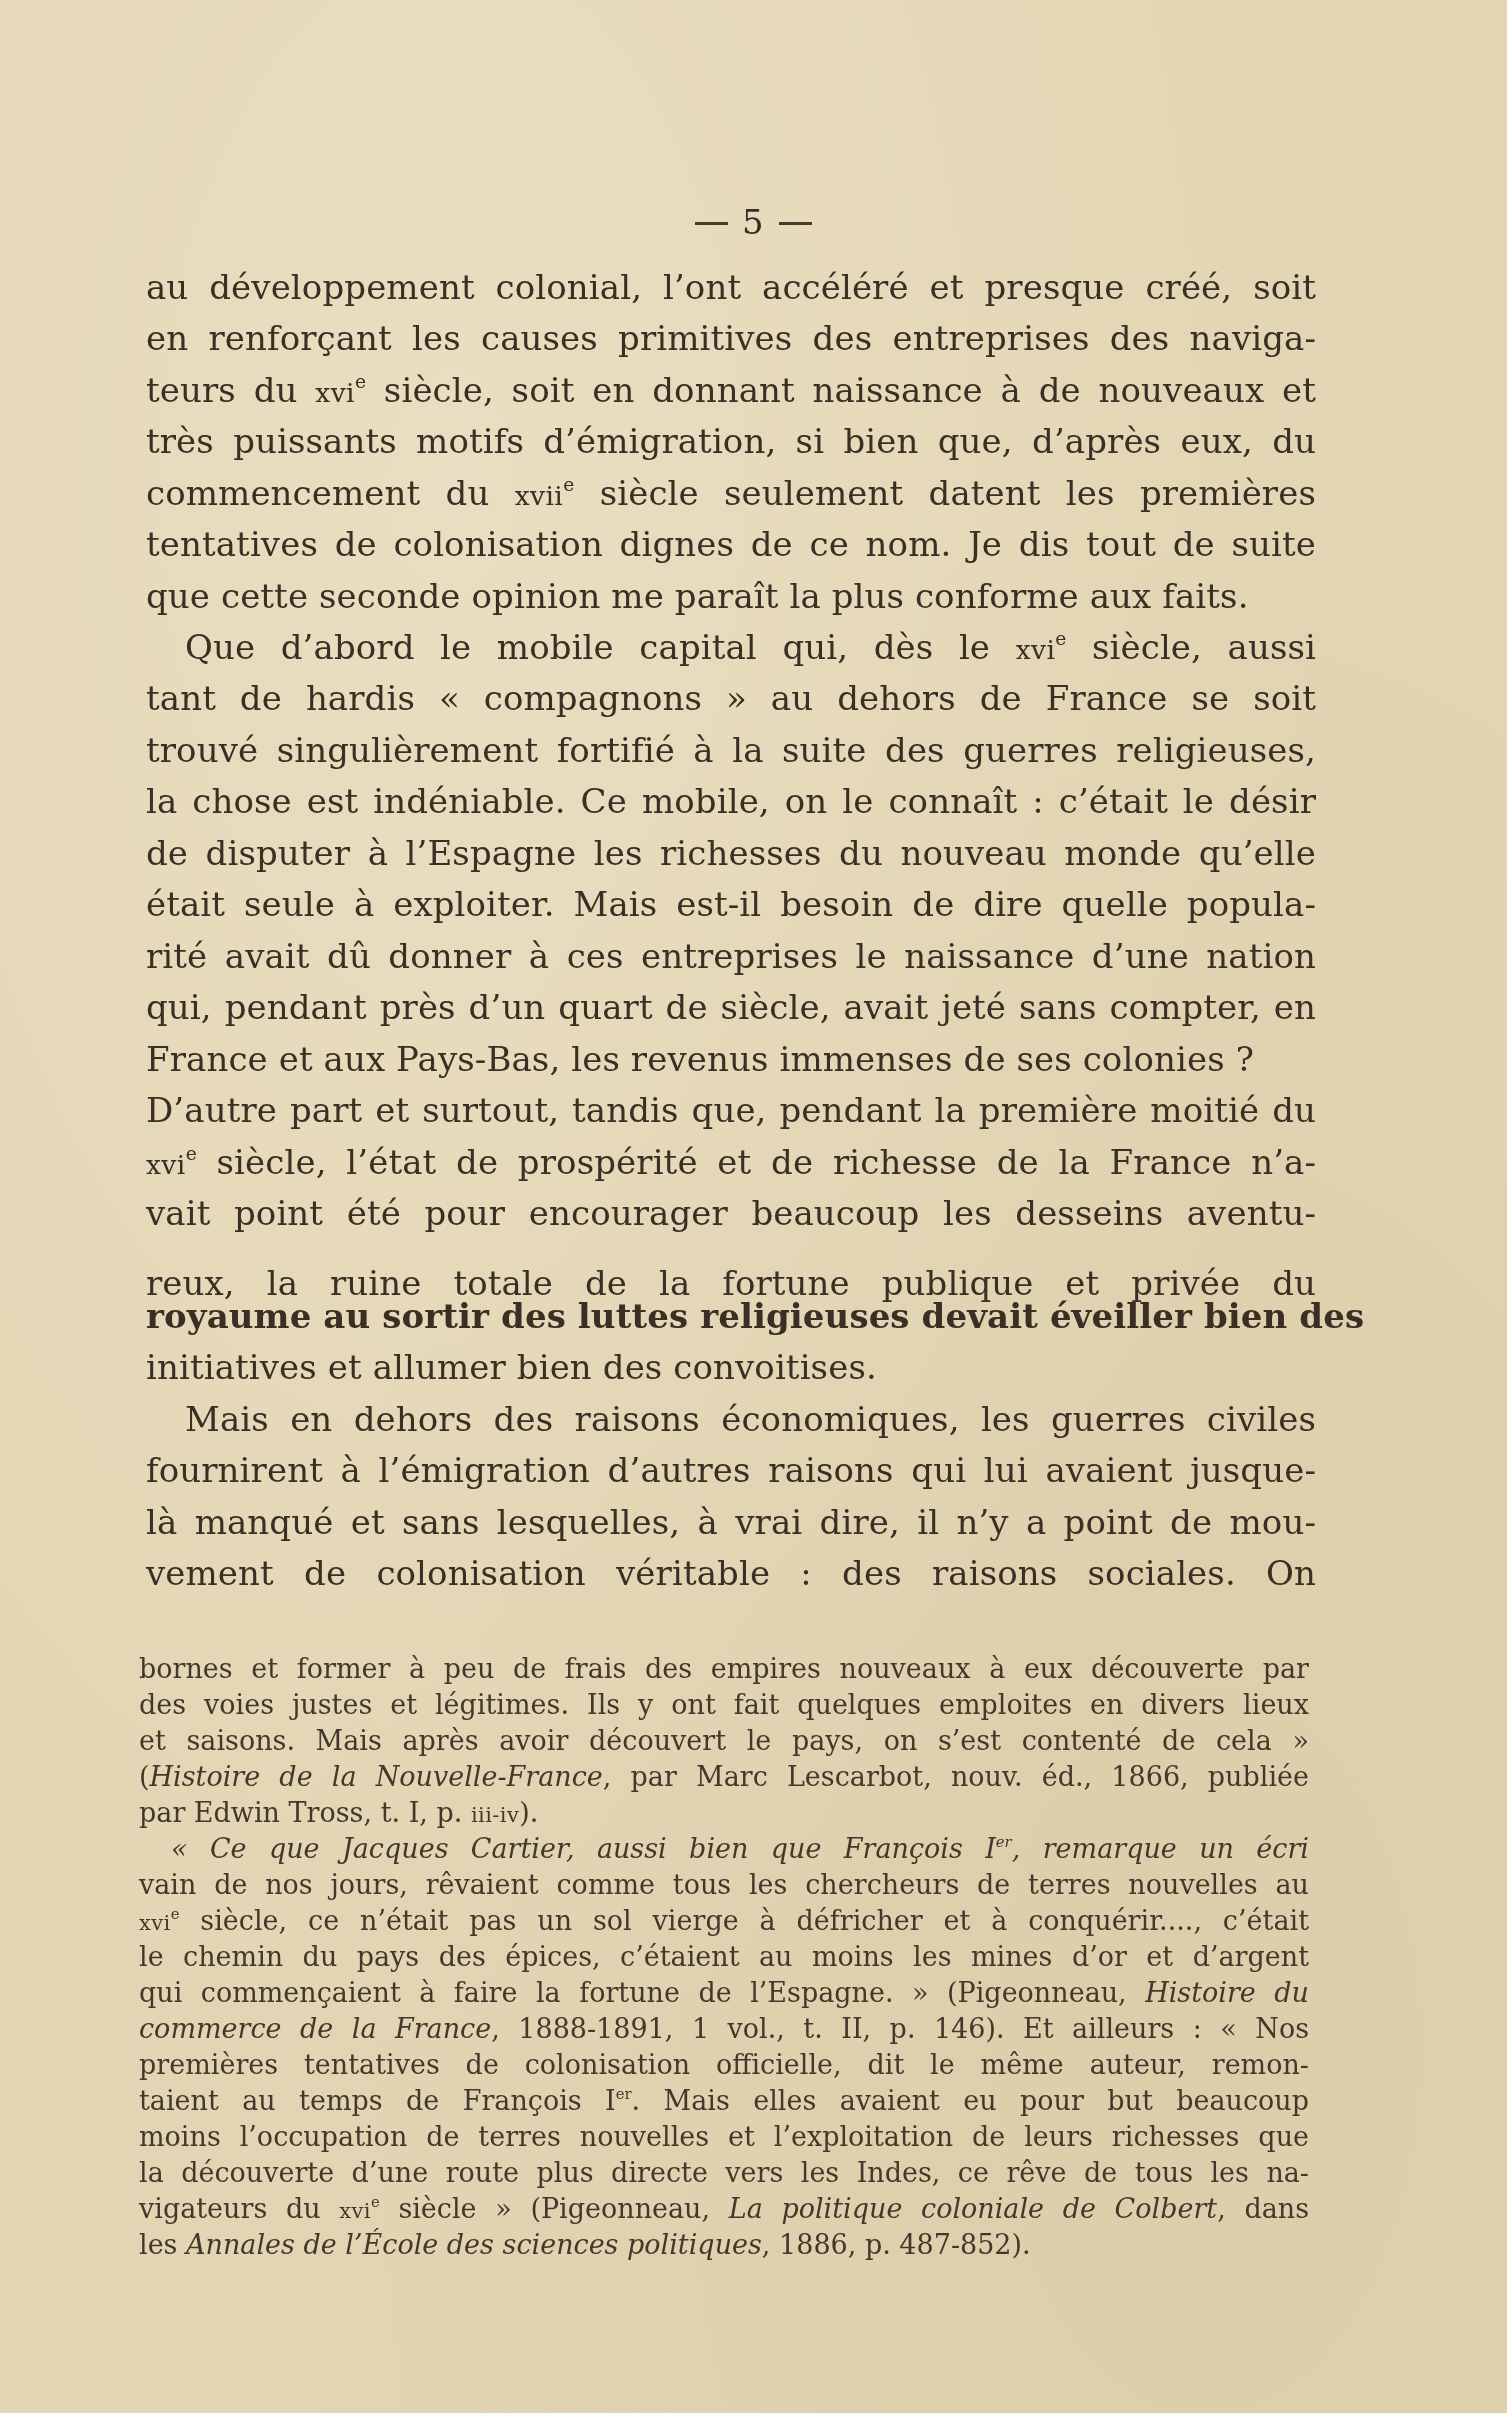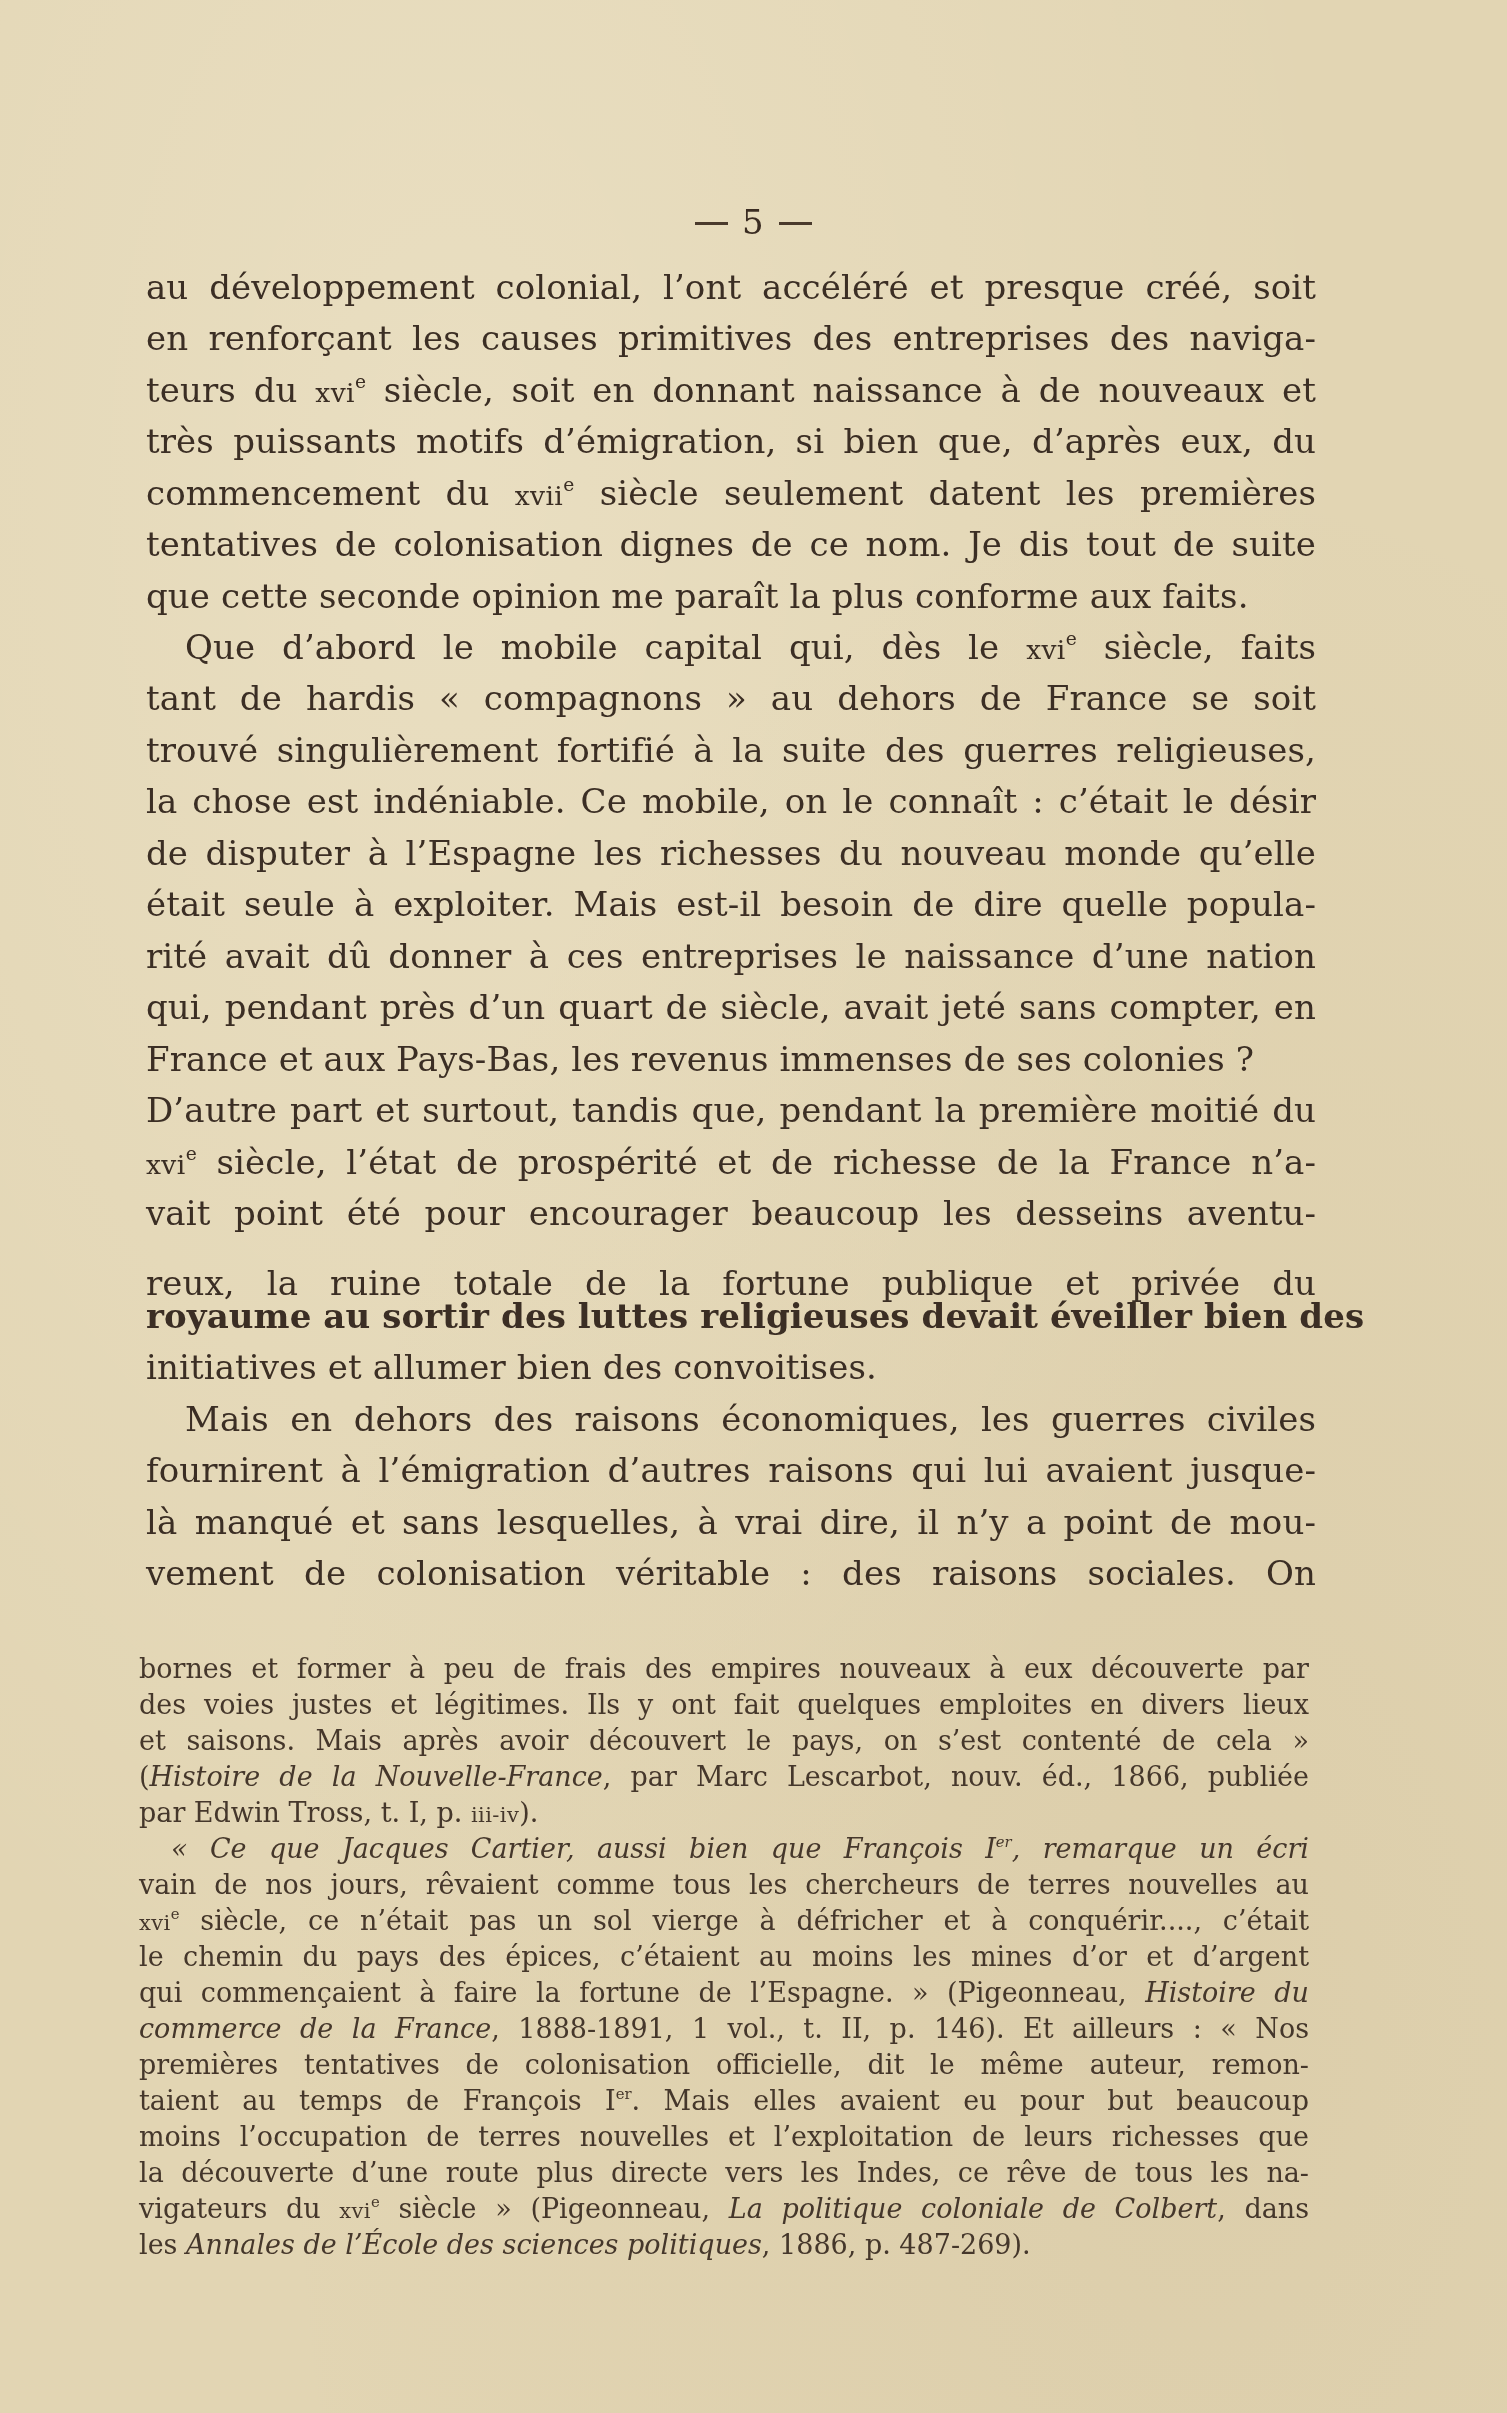--- a/index.html
+++ b/index.html
@@ -86,21 +86,21 @@
 </div>
 
 <div class="main" id="body-text">
     <div class="line" style="top: 262px;"><span>au développement colonial, l’ont accéléré et presque créé, soit</span></div>
     <div class="line" style="top: 313px;"><span>en renforçant les causes primitives des entreprises des naviga-</span></div>
     <div class="line" style="top: 365px;"><span>teurs du </span><span class="sc">xvi</span><sup>e</sup><span> siècle, soit en donnant naissance à de nouveaux et</span></div>
     <div class="line" style="top: 416px;"><span>très puissants motifs d’émigration, si bien que, d’après eux, du</span></div>
     <div class="line" style="top: 468px;"><span>commencement du </span><span class="sc">xvii</span><sup>e</sup><span> siècle seulement datent les premières</span></div>
     <div class="line" style="top: 519px;"><span>tentatives de colonisation dignes de ce nom. Je dis tout de suite</span></div>
     <div class="line last" style="top: 571px;"><span>que cette seconde opinion me paraît la plus conforme aux faits.</span></div>
-    <div class="line indent" style="top: 622px;"><span>Que d’abord le mobile capital qui, dès le </span><span class="sc">xvi</span><sup>e</sup><span> siècle, faits</span></div>
+    <div class="line indent" style="top: 622px;"><span>Que d’abord le mobile capital qui, dès le </span><span class="sc">xvi</span><sup>e</sup><span> siècle, aussi</span></div>
     <div class="line" style="top: 673px;"><span>tant de hardis « compagnons » au dehors de France se soit</span></div>
     <div class="line" style="top: 725px;"><span>trouvé singulièrement fortifié à la suite des guerres religieuses,</span></div>
     <div class="line" style="top: 776px;"><span>la chose est indéniable. Ce mobile, on le connaît : c’était le désir</span></div>
     <div class="line" style="top: 828px;"><span>de disputer à l’Espagne les richesses du nouveau monde qu’elle</span></div>
     <div class="line" style="top: 879px;"><span>était seule à exploiter. Mais est-il besoin de dire quelle popula-</span></div>
     <div class="line" style="top: 931px;"><span>rité avait dû donner à ces entreprises le naissance d’une nation</span></div>
     <div class="line" style="top: 982px;"><span>qui, pendant près d’un quart de siècle, avait jeté sans compter, en</span></div>
     <div class="line last" style="top: 1034px;"><span>France et aux Pays-Bas, les revenus immenses de ses colonies ?</span></div>
     <div class="line" style="top: 1085px;"><span>D’autre part et surtout, tandis que, pendant la première moitié du</span></div>
     <div class="line" style="top: 1137px;"><span class="sc">xvi</span><sup>e</sup><span> siècle, l’état de prospérité et de richesse de la France n’a-</span></div>
@@ -123,15 +123,15 @@
     <div class="line" style="top: 1867px;"><span>vain de nos jours, rêvaient comme tous les chercheurs de terres nouvelles au</span></div>
     <div class="line" style="top: 1903px;"><span class="sc">xvi</span><sup>e</sup><span> siècle, ce n’était pas un sol vierge à défricher et à conquérir...., c’était</span></div>
     <div class="line" style="top: 1939px;"><span>le chemin du pays des épices, c’étaient au moins les mines d’or et d’argent</span></div>
     <div class="line" style="top: 1975px;"><span>qui commençaient à faire la fortune de l’Espagne. » (Pigeonneau, </span><span class="it">Histoire du</span></div>
     <div class="line" style="top: 2011px;"><span class="it">commerce de la France</span><span>, 1888-1891, 1 vol., t. II, p. 146). Et ailleurs : « Nos</span></div>
     <div class="line" style="top: 2047px;"><span>premières tentatives de colonisation officielle, dit le même auteur, remon-</span></div>
     <div class="line" style="top: 2083px;"><span>taient au temps de François I</span><sup>er</sup><span>. Mais elles avaient eu pour but beaucoup</span></div>
     <div class="line" style="top: 2119px;"><span>moins l’occupation de terres nouvelles et l’exploitation de leurs richesses que</span></div>
     <div class="line" style="top: 2155px;"><span>la découverte d’une route plus directe vers les Indes, ce rêve de tous les na-</span></div>
     <div class="line" style="top: 2191px;"><span>vigateurs du </span><span class="sc">xvi</span><sup>e</sup><span> siècle » (Pigeonneau, </span><span class="it">La politique coloniale de Colbert</span><span>, dans</span></div>
-    <div class="line last" style="top: 2227px;"><span>les </span><span class="it">Annales de l’École des sciences politiques</span><span>, 1886, p. 487-269).</span></div>
+    <div class="line last" style="top: 2227px;"><span>les </span><span class="it">Annales de l’École des sciences politiques</span><span>, 1886, p. 487-852).</span></div>
   </div>
 
 
 </body></html>

